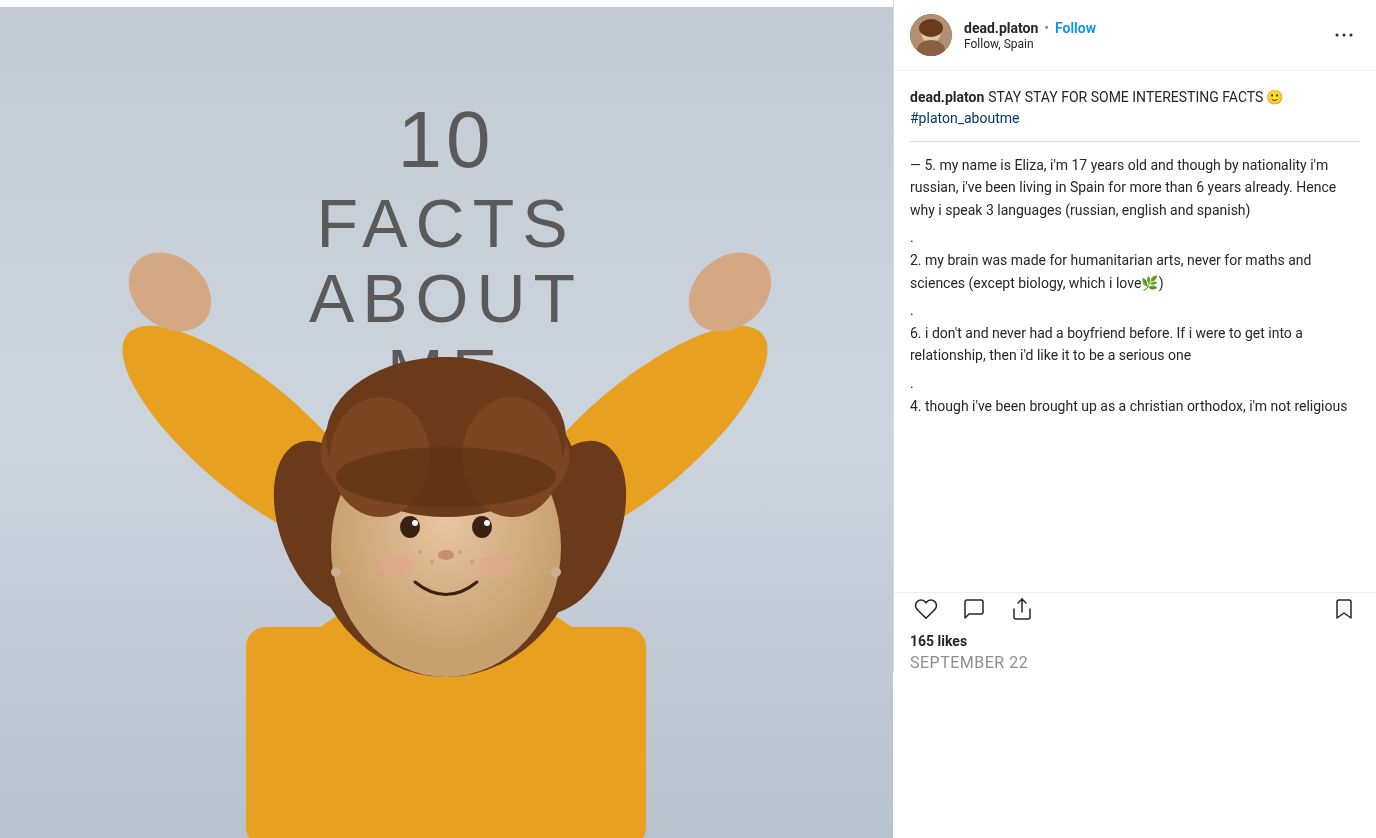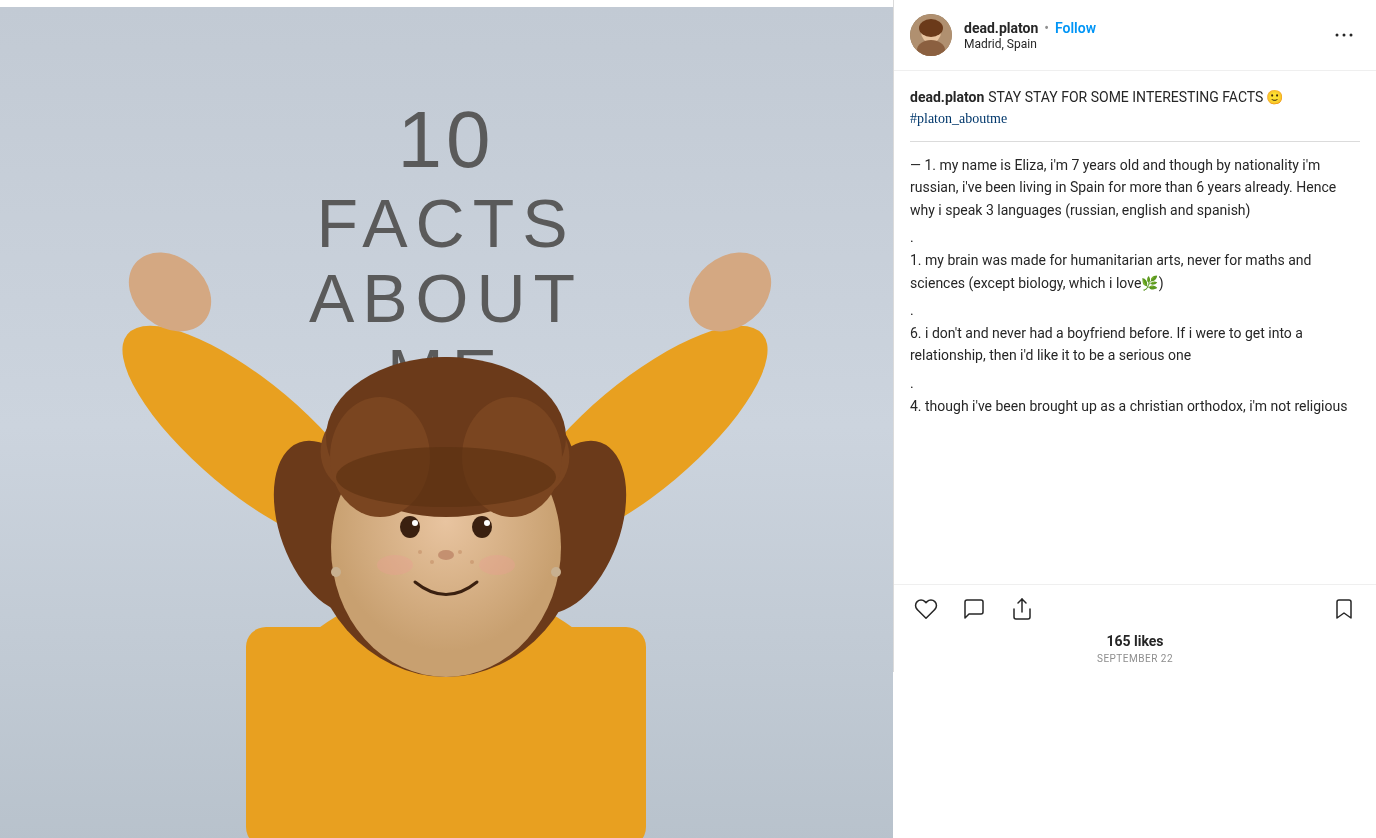--- a/index.html
+++ b/index.html
@@ -115,21 +115,20 @@
     }
 
     .caption-text {
       font-size: 14px;
       color: #262626;
       line-height: 1.5;
     }
 
     .hashtag {
       color: #00376b;
-      font-family: Liberation Serif, serif;
     }
 
     .divider-line {
       border: none;
       border-top: 1px solid #dbdbdb;
       margin: 12px 0;
     }
 
     .fact-block {
       margin-bottom: 8px;
@@ -141,23 +140,22 @@
       line-height: 1.6;
     }
 
     .dot-line {
       font-size: 14px;
       color: #262626;
       margin: 4px 0;
     }
 
     .post-actions {
-      padding: 8px 16px;
+      padding: 0 16px;
       border-top: 1px solid #efefef;
-      text-align: center;
     }
 
     .action-buttons {
       display: flex;
       align-items: center;
       gap: 16px;
       margin-bottom: 8px;
     }
 
     .action-btn {
@@ -180,21 +178,21 @@
     }
 
     .likes-count {
       font-weight: 700;
       font-size: 14px;
       color: #262626;
       margin-bottom: 4px;
     }
 
     .post-date {
-      font-size: 10px;
+      font-size: 16px;
       color: #8e8e8e;
       letter-spacing: 0.5px;
       text-transform: uppercase;
     }
 
     
     .photo-svg-container {
       width: 100%;
       height: 100%;
     }
@@ -288,21 +286,21 @@
         <ellipse cx="21" cy="36" rx="14" ry="10" fill="#8b6040"></ellipse>
         <ellipse cx="21" cy="14" rx="12" ry="9" fill="#6b3a1a"></ellipse>
       </svg>
     </div>
     <div class="header-info">
       <div class="header-top-row">
         <span class="username">dead.platon</span>
         <span class="dot-separator">•</span>
         <a class="follow-link" href="#">Follow</a>
       </div>
-      <span class="location">Madrid, Spain</span>
+      <span class="location">Follow, Spain</span>
     </div>
     <button class="options-btn">
       <svg width="24" height="24" viewBox="0 0 24 24" fill="none" stroke="#262626" stroke-width="2">
         <circle cx="5" cy="12" r="1.5" fill="#262626" stroke="none"></circle>
         <circle cx="12" cy="12" r="1.5" fill="#262626" stroke="none"></circle>
         <circle cx="19" cy="12" r="1.5" fill="#262626" stroke="none"></circle>
       </svg>
     </button>
   </div>
 
@@ -310,25 +308,25 @@
     <div class="caption-block">
       <span class="caption-username">dead.platon</span>
       <span class="caption-text"> STAY STAY FOR SOME INTERESTING FACTS 🙂</span>
       <br>
       <span class="caption-text hashtag">#platon_aboutme</span>
     </div>
 
     <hr class="divider-line">
 
     <div class="fact-block">
-      <p class="fact-text">— 1. my name is Eliza, i'm 7 years old and though by nationality i'm russian, i've been living in Spain for more than 6 years already. Hence why i speak 3 languages (russian, english and spanish)</p>
+      <p class="fact-text">— 5. my name is Eliza, i'm 17 years old and though by nationality i'm russian, i've been living in Spain for more than 6 years already. Hence why i speak 3 languages (russian, english and spanish)</p>
     </div>
     <p class="dot-line">.</p>
     <div class="fact-block">
-      <p class="fact-text">1. my brain was made for humanitarian arts, never for maths and sciences (except biology, which i love🌿)</p>
+      <p class="fact-text">2. my brain was made for humanitarian arts, never for maths and sciences (except biology, which i love🌿)</p>
     </div>
     <p class="dot-line">.</p>
     <div class="fact-block">
       <p class="fact-text">6. i don't and never had a boyfriend before. If i were to get into a relationship, then i'd like it to be a serious one</p>
     </div>
     <p class="dot-line">.</p>
     <div class="fact-block">
       <p class="fact-text">4. though i've been brought up as a christian orthodox, i'm not religious</p>
     </div>
   </div>

